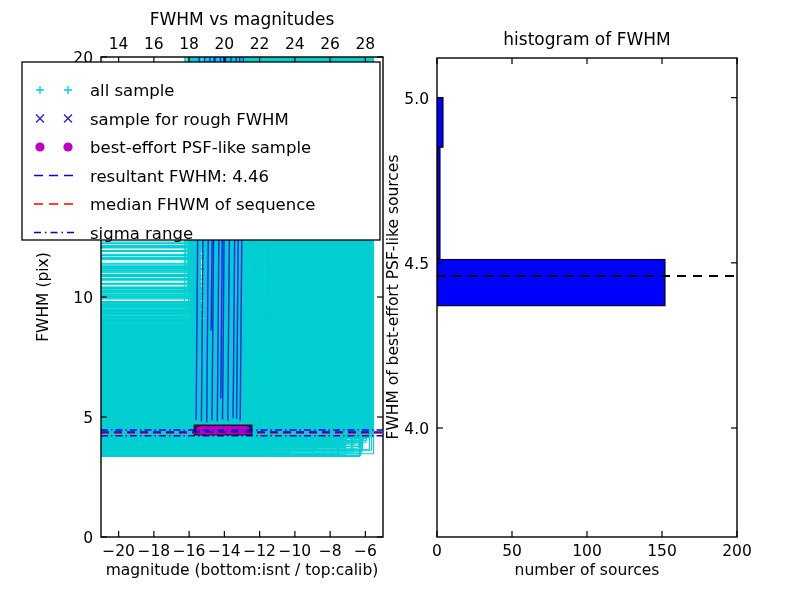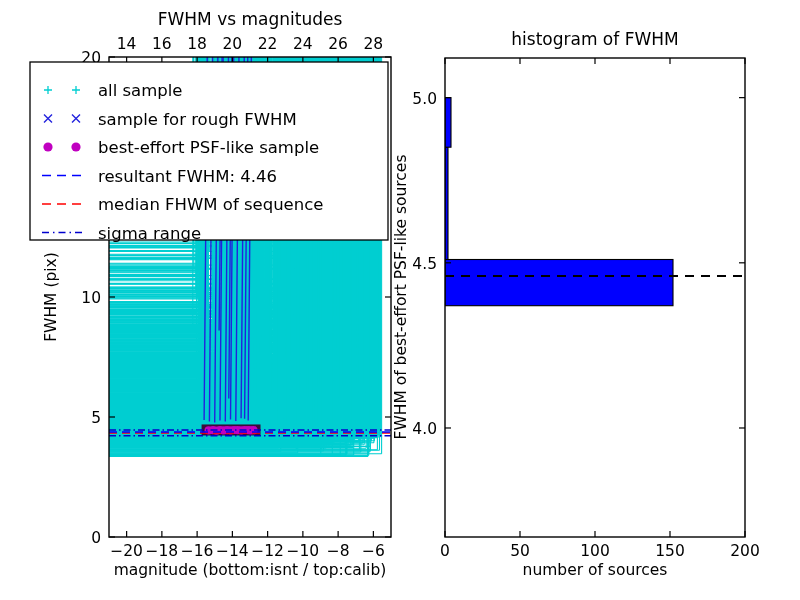--- a/index.html
+++ b/index.html
@@ -10,21 +10,21 @@
   body {
     width: 800px;
     height: 600px;
     position: relative;
     overflow: hidden;
     font-family: "DejaVu Sans", sans-serif;
     color: #000000;
   }
   #figure {
     position: absolute;
-    left: 8px; top: 0;
+    left: 0; top: 0;
     width: 712px;
     height: 600px;
   }
   svg { display: block; }
   text { font-family: "DejaVu Sans", sans-serif; fill: #000000; }
   .tick-label { font-size: 15.5px; }
   .axis-title { font-size: 15.5px; }
   .plot-title { font-size: 17px; }
   .legend-label { font-size: 16.5px; }
   .axis-line {

